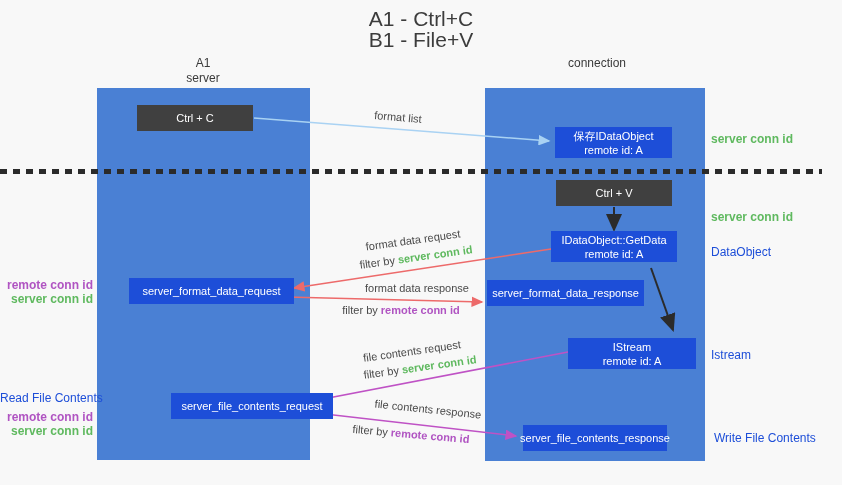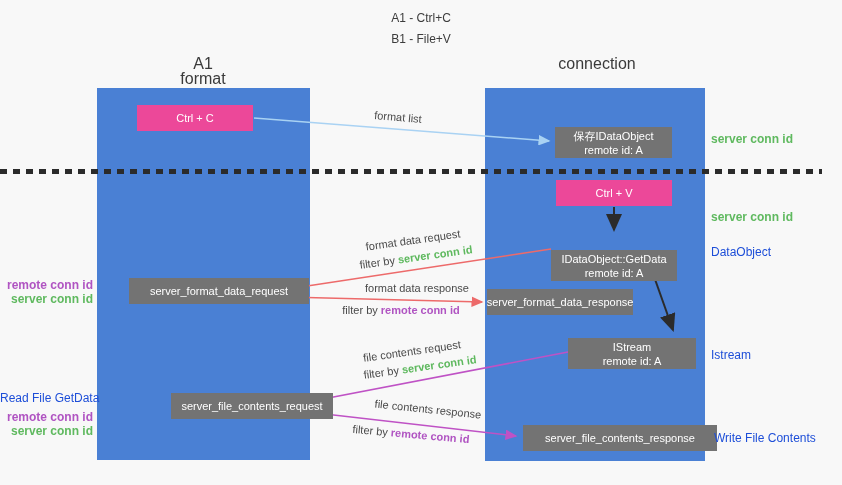--- a/index.html
+++ b/index.html
@@ -5,56 +5,56 @@
   html,body{margin:0;padding:0;}
   .canvas{
     position:relative;
     width:842px;height:485px;
     background:#f8f8f8;
     font-family:"Liberation Sans","DejaVu Sans",sans-serif;
     overflow:hidden;
   }
   .title{
     position:absolute;top:8px;left:0;width:842px;
-    text-align:center;font-size:12px;color:#3c3c3c;line-height:21px;
+    text-align:center;font-size:21px;color:#3c3c3c;line-height:21px;
     z-index:5;
   }
   .lane{
     position:absolute;background:#4a80d4;z-index:1;
   }
   .lane-left{left:97px;top:88px;width:213px;height:372px;}
   .lane-right{left:485px;top:88px;width:220px;height:373px;}
   .lane-header{
     position:absolute;width:140px;text-align:center;
-    font-size:16px;color:#3a3a3a;line-height:15px;z-index:5;top:56px;
+    font-size:12px;color:#3a3a3a;line-height:15px;z-index:5;top:56px;
   }
   .lane-header.left{left:133px;}
   .lane-header.right{left:527px;}
   .dotted{
     position:absolute;left:0;top:169px;width:822px;height:5px;z-index:2;
     background:repeating-linear-gradient(90deg,#2b2b2b 0 7px,transparent 7px 13px);
   }
   svg.arrows{position:absolute;left:0;top:0;z-index:3;}
   .box{
     position:absolute;z-index:4;
     display:flex;flex-direction:column;align-items:center;justify-content:center;
     color:#ffffff;font-size:11px;line-height:14px;text-align:center;
     white-space:nowrap;
   }
-  .box.green{background:#ec4899;}
-  .box.orange{background:#737373;}
+  .box.green{background:#404040;}
+  .box.orange{background:#1d4ed8;}
   .b-ctrl-c{left:137px;top:105px;width:116px;height:26px;}
   .b-save-ido{left:555px;top:127px;width:117px;height:31px;}
   .b-ctrl-v{left:556px;top:180px;width:116px;height:26px;text-align:center;}
-  .b-getdata{left:551px;top:250px;width:126px;height:31px;}
-  .b-format-req{left:129px;top:278px;width:180px;height:26px;}
-  .b-format-resp{left:487px;top:289px;width:146px;height:26px;}
+  .b-getdata{left:551px;top:231px;width:126px;height:31px;}
+  .b-format-req{left:129px;top:278px;width:165px;height:26px;}
+  .b-format-resp{left:487px;top:280px;width:157px;height:26px;}
   .b-istream{left:568px;top:338px;width:128px;height:31px;}
   .b-file-req{left:127px;top:393px;width:162px;height:26px;margin-left:44px;}
-  .b-file-resp{left:523px;top:425px;width:194px;height:26px;}
+  .b-file-resp{left:523px;top:425px;width:144px;height:26px;}
   .side-label{
     position:absolute;z-index:5;font-size:12px;white-space:nowrap;color:#1d4ed8;
   }
   .side-right{left:711px;}
   .side-left{left:0;width:93px;text-align:right;}
   .green-text{color:#5fb95f;font-weight:bold;}
   .purple-text{color:#b054c2;font-weight:bold;}
   .arrow-label{
     position:absolute;z-index:5;font-size:11px;color:#4a4a4a;
     white-space:nowrap;text-align:center;
@@ -74,21 +74,21 @@
 
 <div class="canvas">
 
   <div class="title">
     <div>A1 - Ctrl+C</div>
     <div>B1 - File+V</div>
   </div>
 
   <div class="lane-header left">
     <div>A1</div>
-    <div>format</div>
+    <div>server</div>
   </div>
   <div class="lane-header right">
     <div>connection</div>
   </div>
 
   <div class="lane lane-left"></div>
   <div class="lane lane-right"></div>
 
   <div class="dotted"></div>
 
@@ -156,21 +156,21 @@
   </div>
 
   <div class="side-label side-right green-text" style="top:132px;">server conn id</div>
   <div class="side-label side-right green-text" style="top:210px;">server conn id</div>
   <div class="side-label side-right" style="top:245px;">DataObject</div>
   <div class="side-label side-right" style="top:348px;">Istream</div>
   <div class="side-label side-right" style="top:431px;left:714px;">Write File Contents</div>
 
   <div class="side-label side-left purple-text" style="top:278px;">remote conn id</div>
   <div class="side-label side-left green-text" style="top:292px;">server conn id</div>
-  <div class="side-label side-left" style="top:391px;">Read File GetData</div>
+  <div class="side-label side-left" style="top:391px;">Read File Contents</div>
   <div class="side-label side-left purple-text" style="top:410px;">remote conn id</div>
   <div class="side-label side-left green-text" style="top:424px;">server conn id</div>
 
   <div class="arrow-label lbl-format-list">format list</div>
 
   <div class="arrow-label lbl-fdr">format data request</div>
   <div class="arrow-label lbl-fdr-filter">
     <span>filter by </span><span class="green-text">server conn id</span>
   </div>
 

